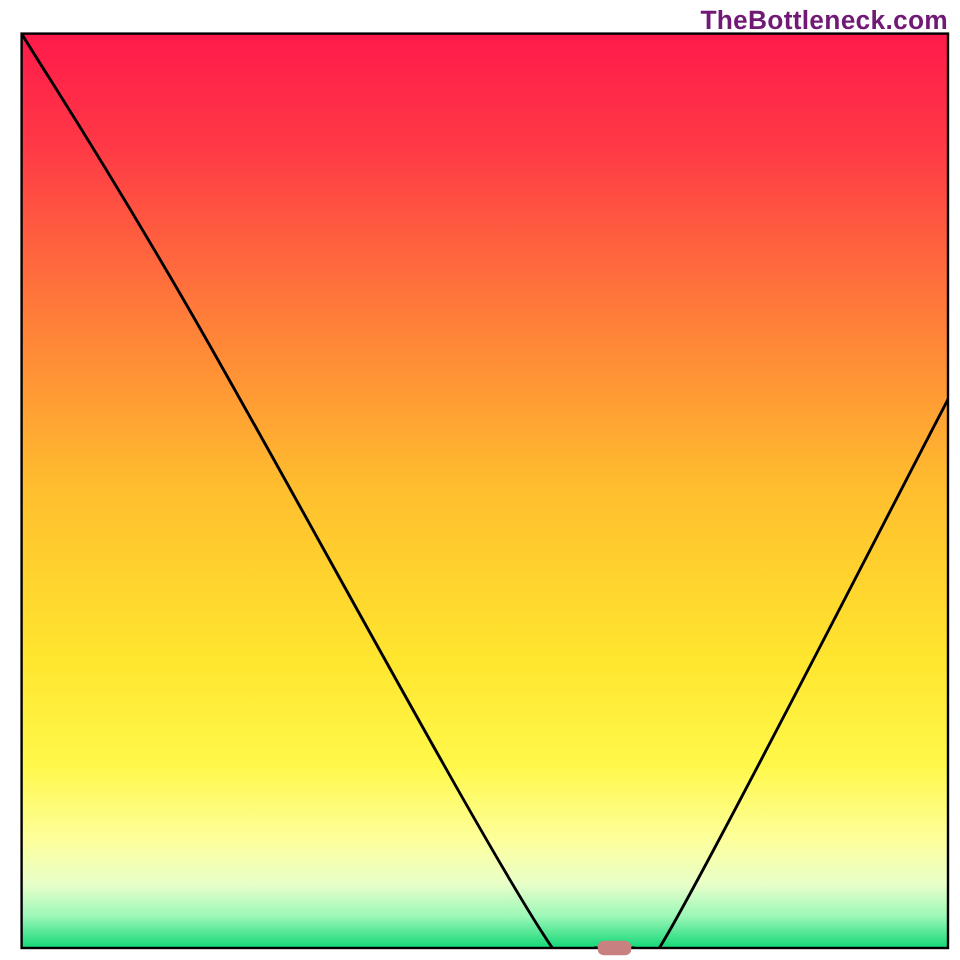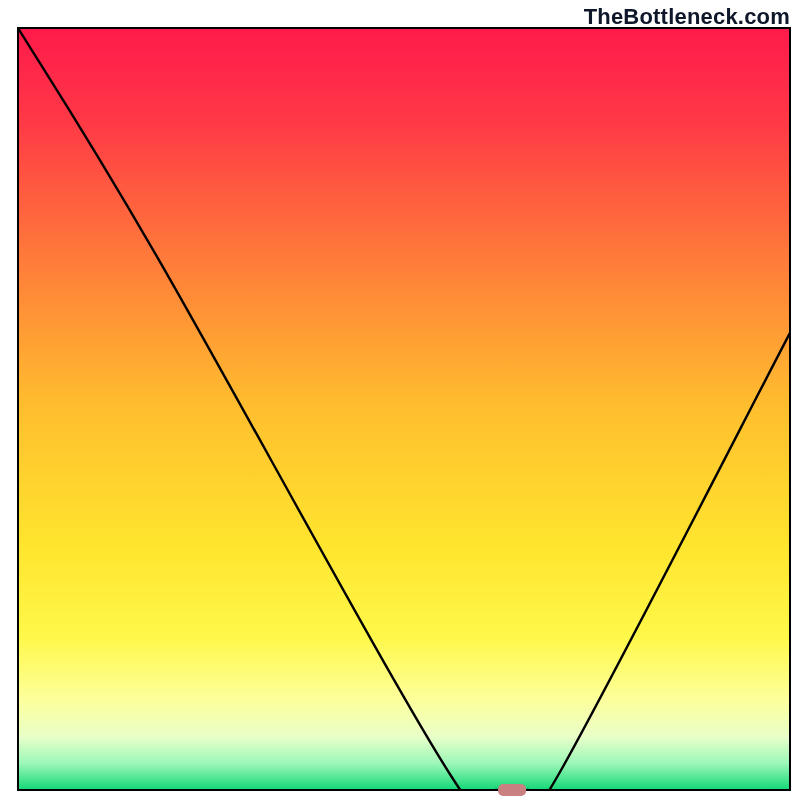--- a/index.html
+++ b/index.html
@@ -12,21 +12,21 @@
   }
   .container {
     position: relative;
     width: 800px;
     height: 800px;
   }
   .watermark {
     position: absolute;
     top: 4px;
     right: 10px;
-    color: #0f172a;
+    color: #701a75;
     font-size: 22px;
     font-weight: 600;
     letter-spacing: 0.2px;
   }
   svg {
     display: block;
   }
 </style>
 </head>
 <body>

